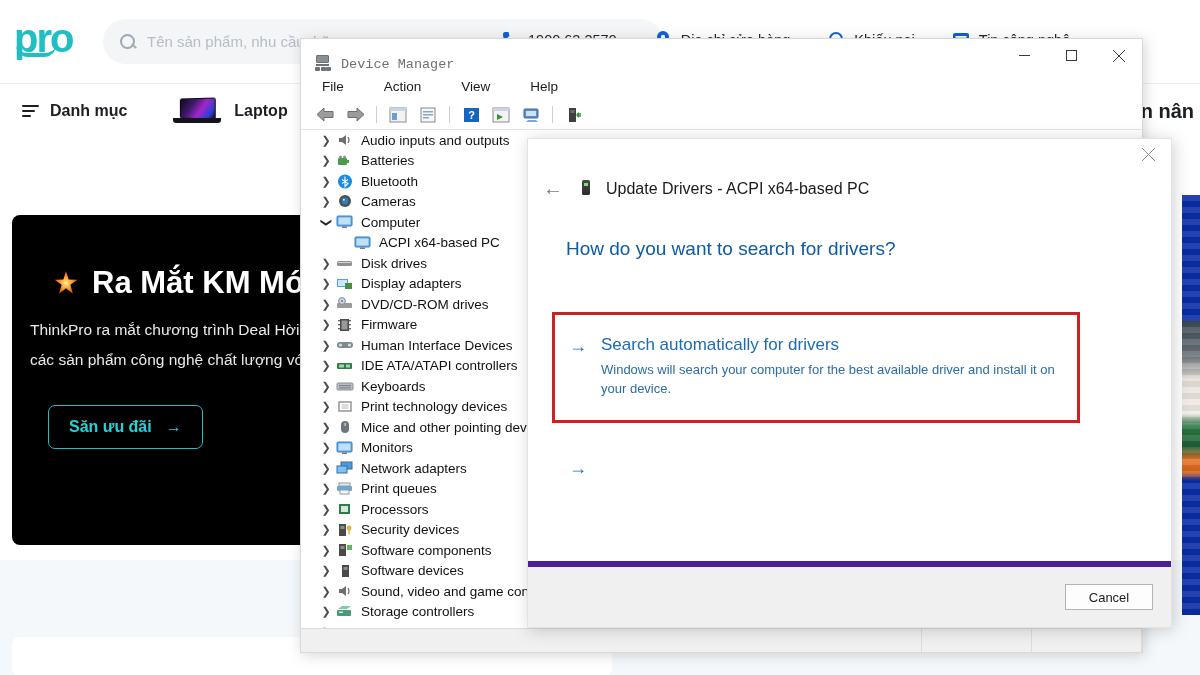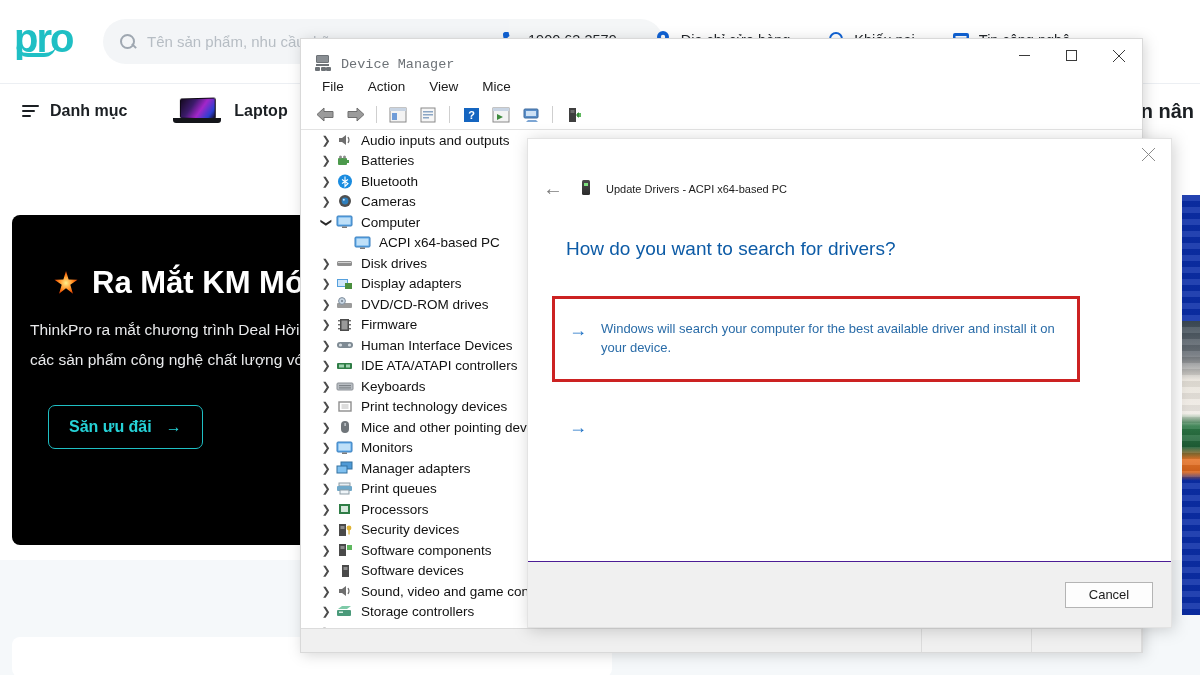--- a/index.html
+++ b/index.html
@@ -178,21 +178,21 @@
   .dm-ico .foot { position: absolute; width: 5px; height: 4px; background: #6d7277; border-radius: 1px; top: 12px; }
   .dm-ico .f1 { left: 1px; } .dm-ico .f2 { left: 6.5px; } .dm-ico .f3 { left: 12px; }
   .dm-ico .stem { position: absolute; left: 2px; top: 9px; width: 13px; height: 1.5px; background: #6d7277; }
   .dm-title-text { margin-left: 9px; font-size: 13.5px; color: #6d7277; }
   .winbtns { position: absolute; right: 0; top: 0; height: 33px; display: flex; }
   .winbtn { width: 47px; height: 33px; display: flex; align-items: center; justify-content: center; color: #3a3a3a; }
   .winbtn svg { display: block; }
 
   .dm-menu {
     height: 28px; background: #ffffff;
-    display: flex; align-items: center; padding-left: 12px; gap: 6px; flex: none;
+    display: flex; align-items: center; padding-left: 12px; gap: 22px; flex: none;
   }
   .menu-item { font-size: 13.5px; color: #1b1b1b; padding: 3px 9px; border-radius: 2px; }
 
   .dm-toolbar {
     height: 30px; background: #ffffff;
     display: flex; align-items: center; padding-left: 10px; gap: 2px;
     border-bottom: 1px solid #e3e3e3; flex: none;
   }
   .tb-btn { width: 28px; height: 24px; display: flex; align-items: center; justify-content: center; }
   .tb-sep { width: 1px; height: 17px; background: #cfcfcf; margin: 0 5px; }
@@ -241,41 +241,41 @@
     display: flex; align-items: center; gap: 12px;
     padding: 38px 0 0 12px; flex: none;
   }
   .back-arrow { font-size: 20px; color: #7b7b7b; width: 26px; text-align: center; }
   .ud-dev-ico { width: 16px; height: 17px; position: relative; flex: none; }
   .ud-dev-ico .b {
     position: absolute; left: 4px; top: 0; width: 8px; height: 15px;
     background: linear-gradient(180deg,#4a4a4a,#2b2b2b); border-radius: 1.5px;
   }
   .ud-dev-ico .g { position: absolute; left: 6px; top: 2.5px; width: 4px; height: 3px; background: #7de07d; }
-  .ud-title { font-size: 11px; color: #1b1b1b; }
-
-  .ud-q { font-size: 19px; color: #0d5ba6; margin: 38px 0 0 38px; font-weight: 400; }
+  .ud-title { font-size: 16px; color: #1b1b1b; }
+
+  .ud-q { font-size: 19px; color: #0d5ba6; margin: 38px 0 16px 38px; font-weight: 400; }
 
   .opt-wrap { margin: 36px 0 0 24px; width: 528px; position: relative; }
   .opt-highlight {
     border: 3px solid #cc2222;
     padding: 20px 16px 22px 14px;
   }
   .opt {
     display: flex; gap: 14px; align-items: flex-start;
   }
   .opt-arrow { color: #1a6fc4; font-size: 18px; line-height: 20px; flex: none; padding-top: 1px; }
   .opt-main { font-size: 17px; color: #1c6bb5; line-height: 20px; margin-bottom: 5px; }
   .opt-sub { font-size: 13px; color: #2a6ca8; line-height: 19px; max-width: 465px; }
 
   .opt2 { margin: 34px 0 0 41px; display: flex; gap: 14px; align-items: flex-start; }
 
   .ud-footer {
     margin-top: auto; height: 66px; background: #f0f0f0;
-    border-top: 1px solid #4c1d95;
+    border-top: 6px solid #4c1d95;
     display: flex; align-items: center; justify-content: flex-end;
     padding-right: 18px; flex: none;
   }
   .cancel-btn {
     width: 88px; height: 26px;
     background: #fdfdfd; border: 1px solid #b4b4b4;
     font-size: 13px; color: #1b1b1b;
     display: flex; align-items: center; justify-content: center;
   }
 </style>
@@ -391,21 +391,21 @@
               <path d="M0 0 L12 12 M12 0 L0 12" stroke="#3a3a3a" stroke-width="1"></path>
             </svg>
         </div>
       </div>
     </div>
 
     <div class="dm-menu">
       <div class="menu-item">File</div>
       <div class="menu-item">Action</div>
       <div class="menu-item">View</div>
-      <div class="menu-item">Mice</div>
+      <div class="menu-item">Help</div>
     </div>
 
     <div class="dm-toolbar">
       <div class="tb-btn">
         <svg width="19" height="15" viewBox="0 0 19 15">
             <path d="M8 1 L1 7.5 L8 14 L8 10.5 L17 10.5 L17 4.5 L8 4.5 Z" fill="#9b9b9b" stroke="#6e6e6e"></path>
           </svg>
       </div>
       <div class="tb-btn">
         <svg width="19" height="15" viewBox="0 0 19 15">
@@ -656,21 +656,21 @@
         </div>
 
         <div class="tree-row">
           <span class="chev">❯</span>
           <span class="tree-ico">
             <svg width="17" height="14" viewBox="0 0 17 14">
                 <rect x="5" y="1" width="11" height="7" fill="#4f9ad6" stroke="#33719f"></rect>
                 <rect x="1" y="5" width="10" height="7" fill="#7fc0f0" stroke="#33719f"></rect>
               </svg>
           </span>
-          <span>Manager adapters</span>
+          <span>Network adapters</span>
         </div>
 
         <div class="tree-row">
           <span class="chev">❯</span>
           <span class="tree-ico">
             <svg width="17" height="13" viewBox="0 0 17 13">
                 <rect x="3" y="1" width="11" height="3" fill="#e6eef3" stroke="#8b9ba5"></rect>
                 <rect x="1" y="4" width="15" height="5" rx="1" fill="#6fa8c9"></rect>
                 <rect x="4" y="8" width="9" height="4" fill="#eef4f8" stroke="#8b9ba5"></rect>
               </svg>
@@ -788,20 +788,21 @@
       <span class="ud-title">Update Drivers - ACPI x64-based PC</span>
     </div>
 
     <div class="ud-q">How do you want to search for drivers?</div>
 
     <div class="opt-wrap">
       <div class="opt-highlight">
         <div class="opt">
           <span class="opt-arrow">→</span>
           <div>
+            <div class="opt-main">Search automatically for drivers</div>
             <div class="opt-sub">Windows will search your computer for the best available driver and install it on your device.</div>
           </div>
         </div>
       </div>
     </div>
 
     <div class="opt2">
       <span class="opt-arrow">→</span>
     </div>
 

